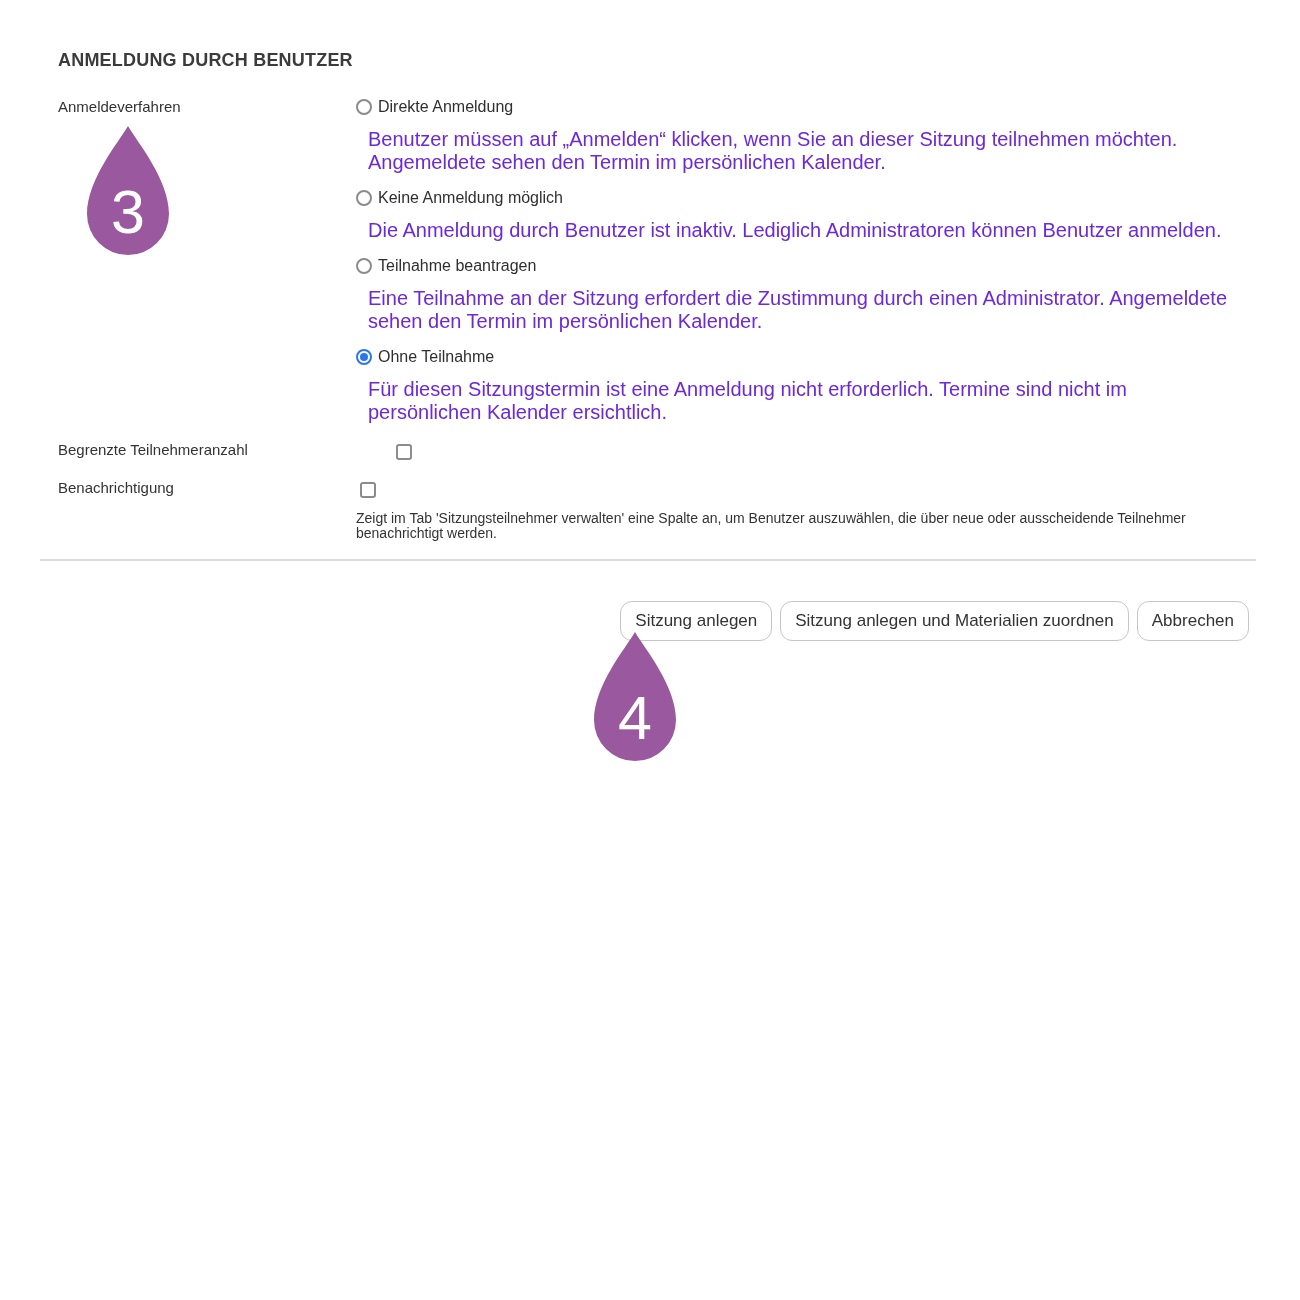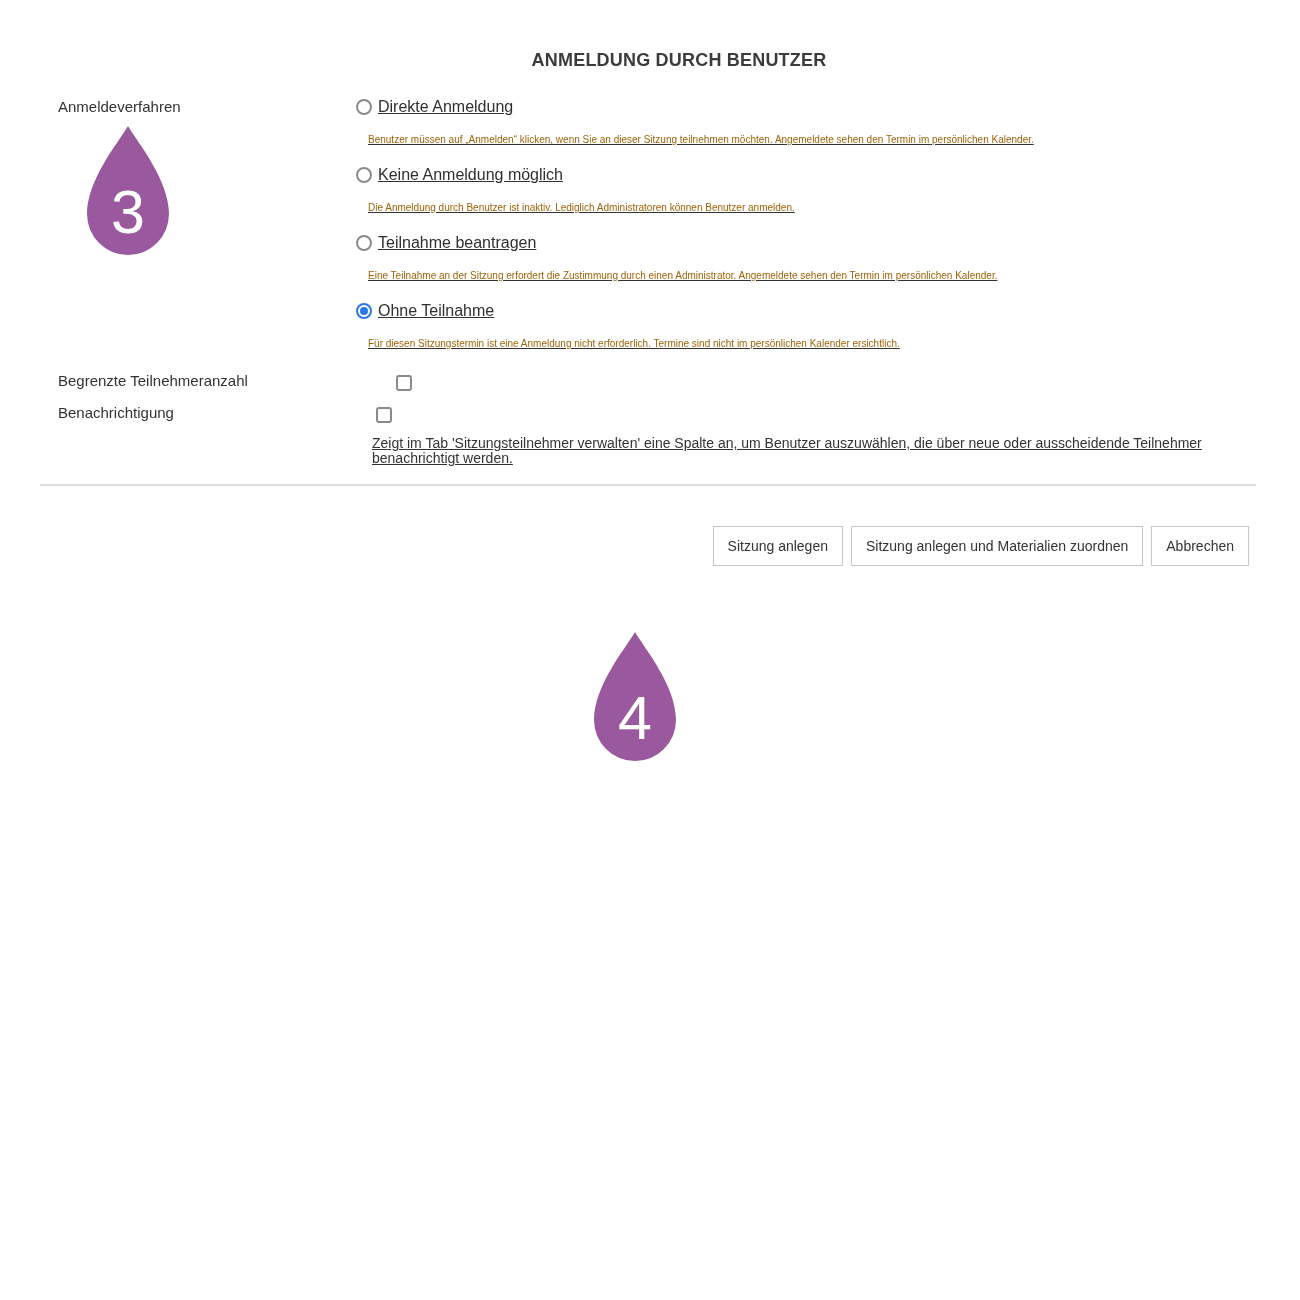--- a/index.html
+++ b/index.html
@@ -17,32 +17,31 @@
     overflow: hidden;
   }
   .section-title {
     margin: 0;
     padding: 49px 0 0 58px;
     font-size: 18px;
     line-height: 22px;
     font-weight: bold;
     color: #3b3b3b;
     letter-spacing: 0.2px;
-    text-align: center;
   }
   .form { margin-top: 26px; }
   .row { display: flex; align-items: flex-start; }
   .row-label {
     flex: 0 0 298px;
     margin-left: 58px;
     font-size: 15px;
     line-height: 20px;
     color: #333;
   }
-  .row-content { width: 875px; text-decoration: underline; }
+  .row-content { width: 875px; }
 
   .opt-block { margin-top: 14px; }
   .opt-block.first { margin-top: 0; }
   .option-head { display: flex; align-items: center; cursor: pointer; }
   .radio {
     flex: none;
     width: 16px;
     height: 16px;
     border: 2px solid #8b8b8b;
     border-radius: 50%;
@@ -60,28 +59,28 @@
     border-radius: 50%;
   }
   .option-label {
     margin-left: 6px;
     font-size: 16px;
     line-height: 20px;
     color: #2f2f2f;
   }
   .option-desc {
     margin: 11px 0 0 12px;
-    font-size: 10px;
+    font-size: 20px;
     line-height: 23px;
-    color: #a16207;
+    color: #6d28d9;
     max-width: 863px;
   }
 
   .row-check { margin-top: 16px; gap: 36px; }
-  .row-check2 { margin-top: 8px; gap: 16px; }
+  .row-check2 { margin-top: 14px; }
   .checkbox {
     display: inline-block;
     width: 16px;
     height: 16px;
     margin: 4px 0 0 4px;
     border: 2px solid #8b8b8b;
     border-radius: 3px;
     background: #fff;
     cursor: pointer;
   }
@@ -101,25 +100,25 @@
   }
 
   .button-row {
     display: flex;
     justify-content: flex-end;
     gap: 8px;
     margin: 40px 51px 0 0;
   }
   .btn {
     font-family: "Liberation Sans", sans-serif;
-    font-size: 14px;
+    font-size: 17px;
     color: #333;
     background: #fff;
     border: 1px solid #c6c6c6;
-    border-radius: 0;
+    border-radius: 12px;
     height: 40px;
     padding: 0 14px;
     cursor: pointer;
     white-space: nowrap;
   }
 
   .marker {
     position: absolute;
     width: 86px;
     height: 133px;

